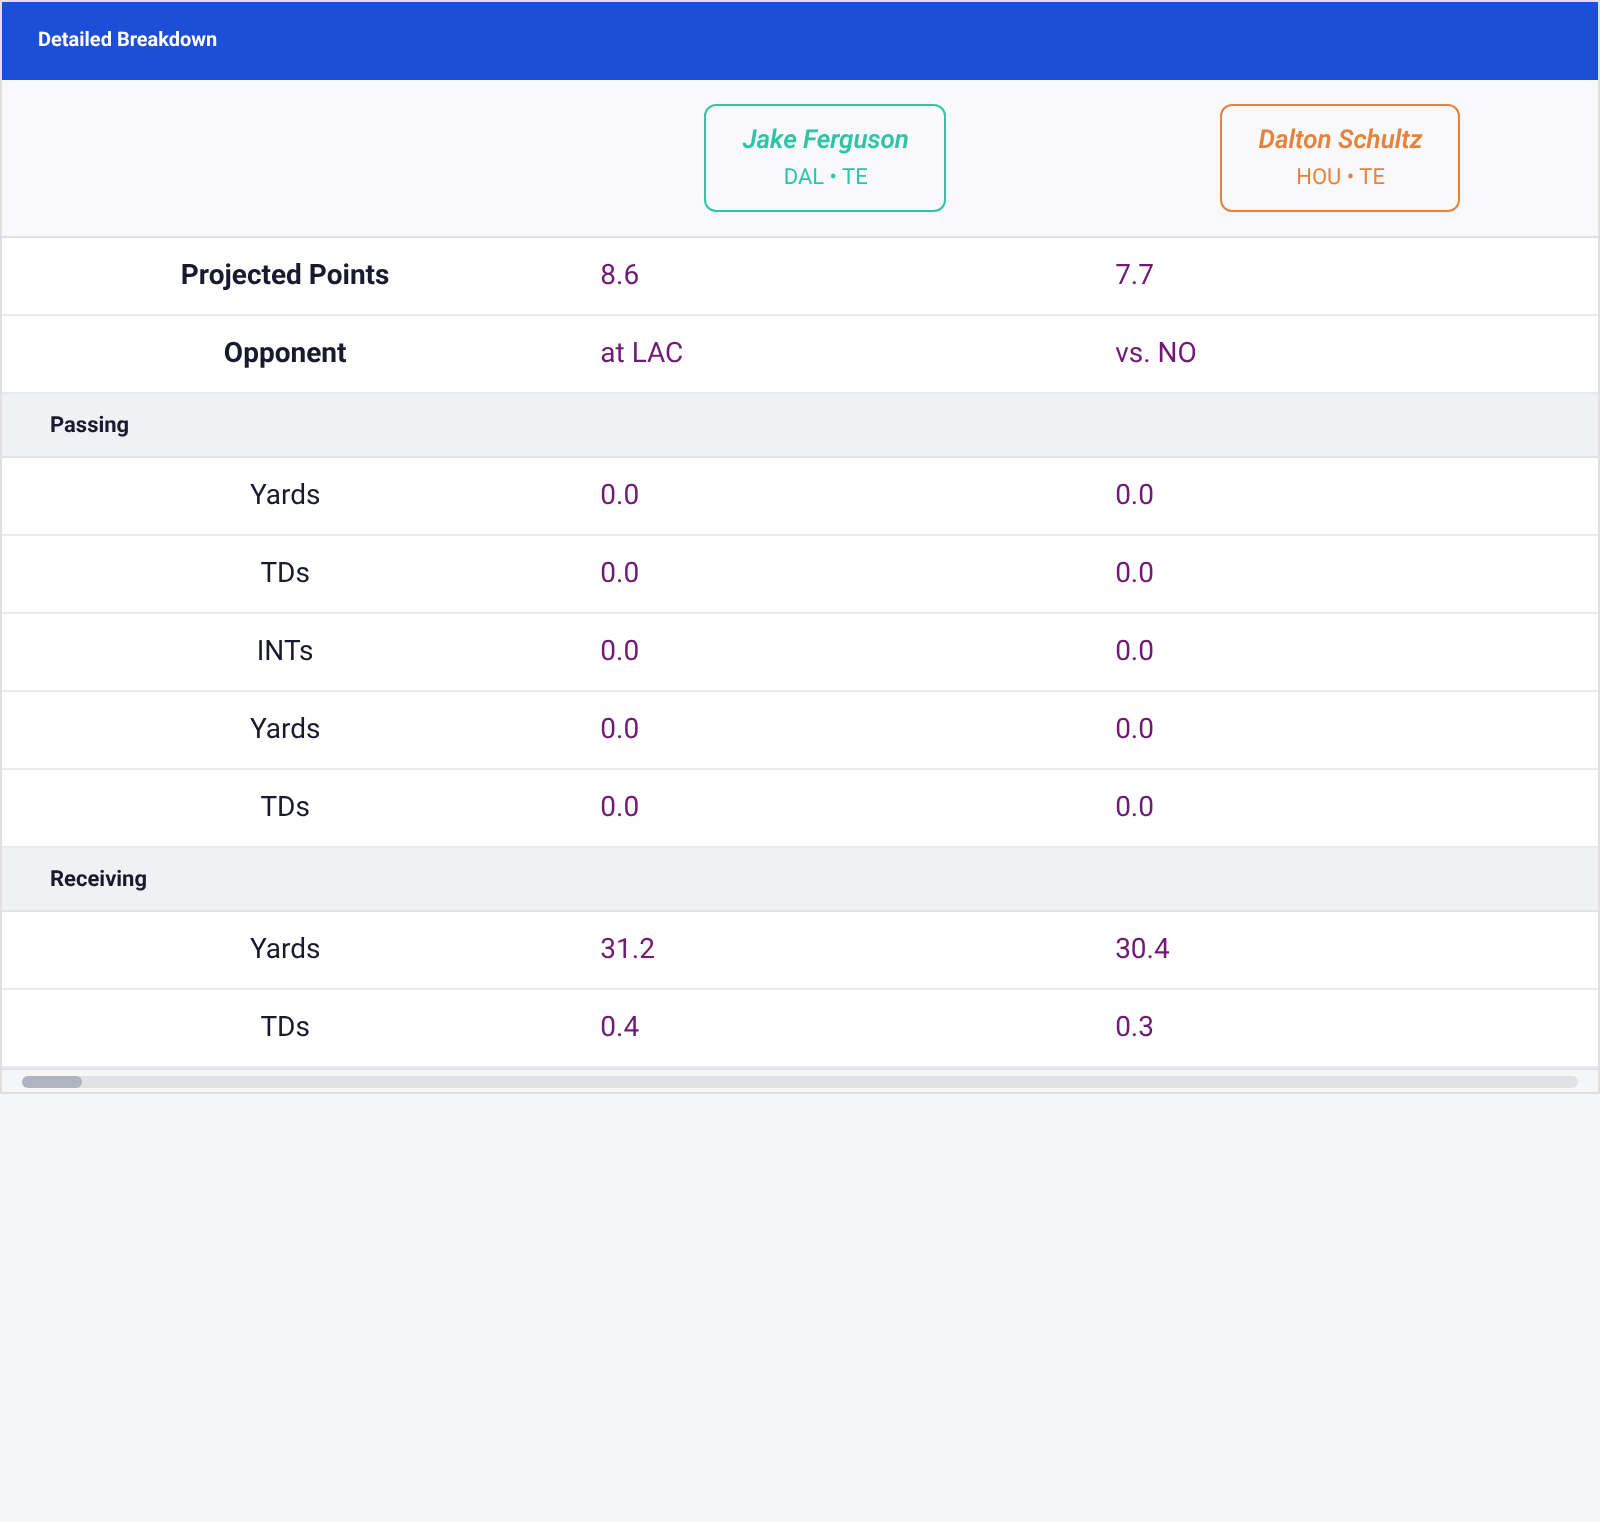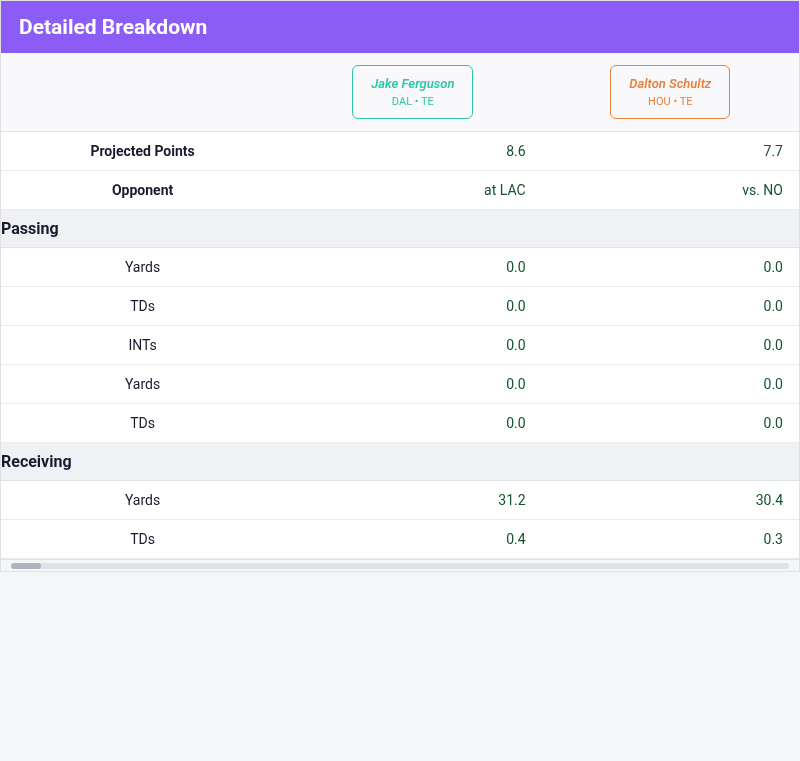--- a/index.html
+++ b/index.html
@@ -15,24 +15,24 @@
       min-height: 761px;
     }
 
     .container {
       width: 800px;
       background: #ffffff;
       border: 1px solid #e0e0e0;
     }
 
     .header {
-      background: #8b5cf6;
+      background: #1d4ed8;
       color: #ffffff;
       padding: 14px 18px;
-      font-size: 21px;
+      font-size: 10px;
       font-weight: 700;
     }
 
     .table-wrapper {
       width: 100%;
       overflow-x: auto;
     }
 
     table {
       width: 100%;
@@ -85,42 +85,42 @@
       color: #2ec4a6;
     }
 
     .player-card.orange .player-team {
       color: #e8823a;
     }
 
     tr.section-header td {
       background: #f0f1f5;
       font-weight: 700;
-      font-size: 16px;
+      font-size: 11px;
       color: #1a1a2e;
-      padding: 9px 0;
+      padding: 9px 24px;
       border-bottom: 1px solid #e0e2e8;
     }
 
     tr.data-row td {
       padding: 11px 16px;
       font-size: 14px;
       color: #333;
       border-bottom: 1px solid #e8eaee;
     }
 
     tr.data-row td:first-child {
       color: #1a1a2e;
       font-weight: 400;
       text-align: center;
     }
 
     tr.data-row td:not(:first-child) {
-      text-align: right;
-      color: #14532d;
+      text-align: left;
+      color: #701a75;
     }
 
     tr.data-row.bold-row td:first-child {
       font-weight: 700;
     }
 
     .col-label {
       width: 220px;
     }
 

